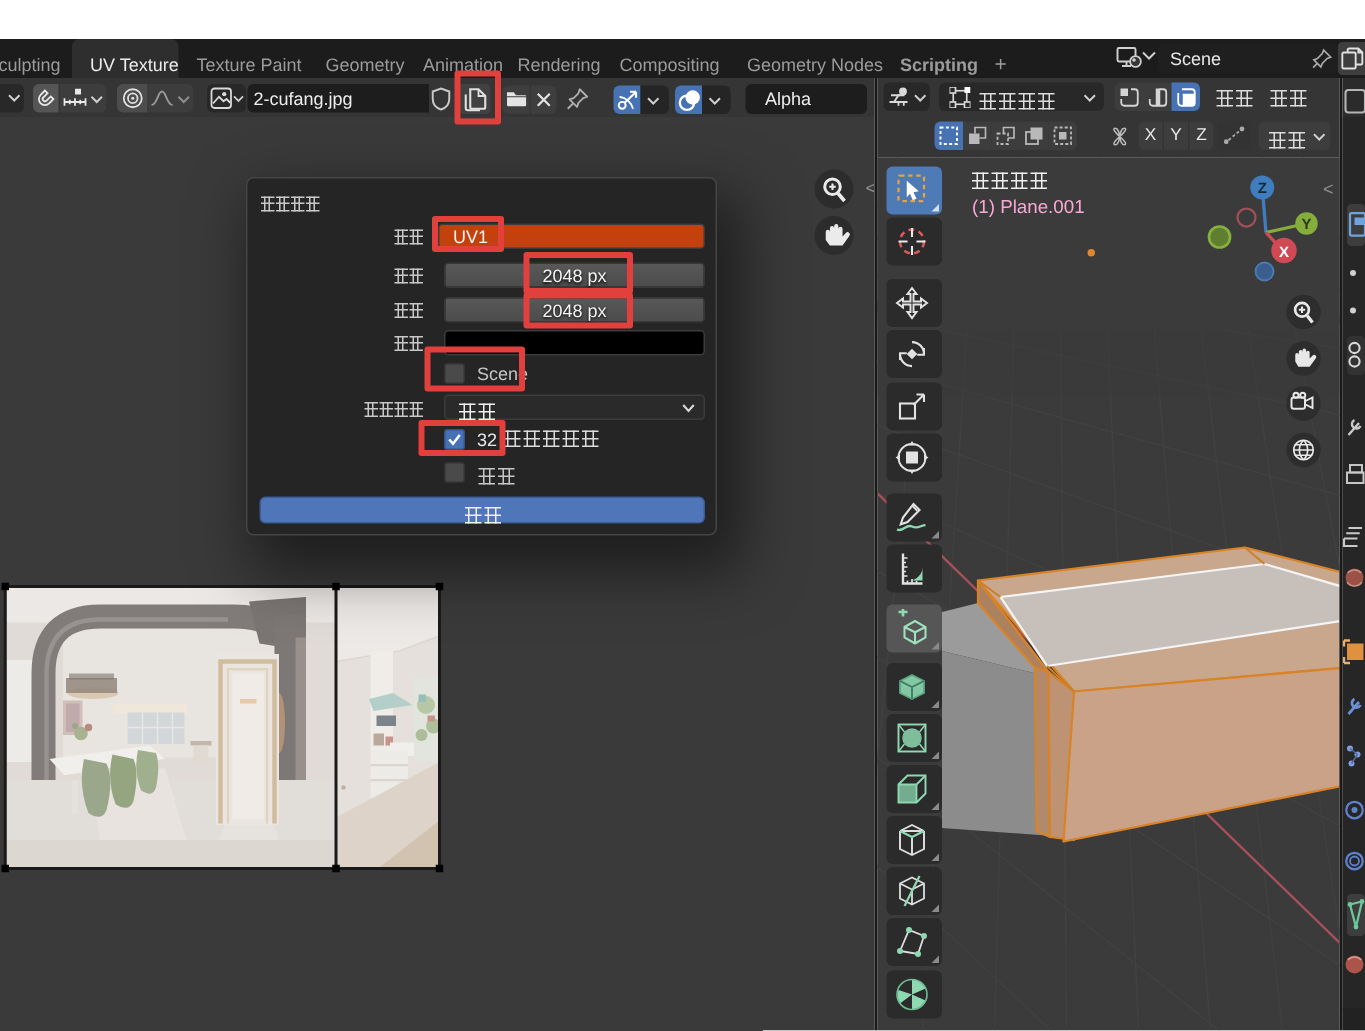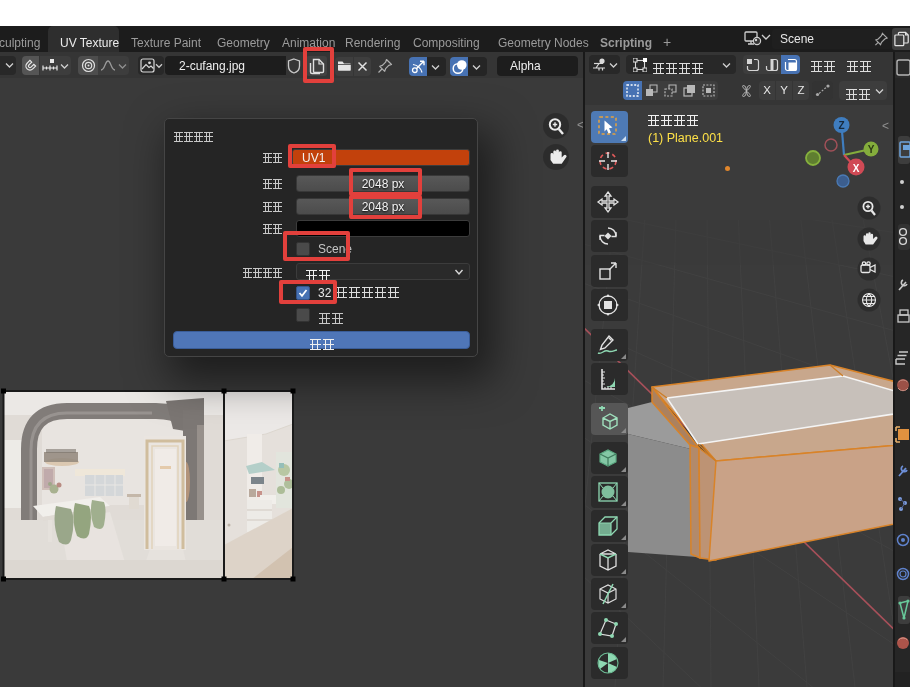--- a/index.html
+++ b/index.html
@@ -108,21 +108,21 @@
       <svg class="abs" style="left:2px;top:2px;" width="15" height="15" viewBox="0 0 15 15">
           <rect x="1" y="1" width="13" height="13" rx="2" stroke="#d9d9d9" stroke-width="1.2" fill="none"></rect>
           <circle cx="9.5" cy="4.8" r="1.4" fill="#d9d9d9"></circle>
           <path d="M2 11 L6 6.5 L9 9.5 L11 8 L13.5 10.5" stroke="#d9d9d9" stroke-width="1.2" fill="none"></path>
         </svg>
       <svg class="abs" style="left:17px;top:7px;" width="8" height="6" viewBox="0 0 9 7">
           <path d="M1 1.5l3.5 3.5L8 1.5" stroke="#cfcfcf" stroke-width="1.4" fill="none"></path>
         </svg>
     </div>
     <div class="abs" style="left:165px;top:4px;width:121px;height:19px;background:#1d1d1d;border-radius:4px 0 0 4px;color:#eeeeee;font-size:12px;">
-      <span class="abs" style="left:14px;top:3px;text-align:center;">2-cufang.jpg</span>
+      <span class="abs" style="left:4px;top:3px;text-align:center;">2-cufang.jpg</span>
     </div>
     <svg class="abs" style="left:287px;top:6px;" width="14" height="16" viewBox="0 0 14 16">
         <path d="M7 1 L12.5 3 V8 C12.5 12 9.5 14.2 7 15 C4.5 14.2 1.5 12 1.5 8 V3 Z" stroke="#c9c9c9" stroke-width="1.3" fill="none"></path>
       </svg>
     <div class="abs" style="left:306px;top:4px;width:21px;height:20px;background:#414141;border-radius:3px;"></div>
     <svg class="abs" style="left:308px;top:5px;" width="18" height="18" viewBox="0 0 18 18">
         <path d="M5.5 2.5 H11 L15.5 7 V14.5 A1 1 0 0 1 14.5 15.5 H6.5 A1 1 0 0 1 5.5 14.5 Z" stroke="#e0e0e0" stroke-width="1.4" fill="none"></path>
         <path d="M11 2.5 V7 H15.5" stroke="#e0e0e0" stroke-width="1.2" fill="none"></path>
         <path d="M2.5 6 V15 A1.5 1.5 0 0 0 4 16.5 H12" stroke="#e0e0e0" stroke-width="1.4" fill="none"></path>
       </svg>
@@ -445,21 +445,21 @@
         <path d="M285 162.5 l5-2.5 v7 l-5-2.5"></path>
         <circle cx="279" cy="158.5" r="1.7"></circle>
           <circle cx="283.5" cy="158.5" r="1.7"></circle>
       </g>
       <g stroke="#e8e8e8" stroke-width="1.1" fill="none">
         <circle cx="284" cy="195" r="6.5"></circle>
         <path d="M277.5 195 h13 M284 188.5 a9 9 0 0 0 0 13 M284 188.5 a9 9 0 0 1 0 13 M278 191.5 h12 M278 198.5 h12"></path>
       </g>
     </svg>
     <div class="abs" style="left:62px;top:9px;color:#e9e9e9;font-size:12px;"><i class="cj cjw"></i><i class="cj cjw"></i><i class="cj cjw"></i><i class="cj cjw"></i></div>
-    <div class="abs" style="left:63px;top:26px;color:#fde047;font-size:12.5px;">(1) Plane.001</div>
+    <div class="abs" style="left:63px;top:26px;color:#f9a8d4;font-size:12.5px;">(1) Plane.001</div>
     <div class="abs" style="left:140px;top:61px;width:5px;height:5px;background:#e0862c;border-radius:50%;"></div>
     <div class="abs" style="left:297px;top:14px;color:#909090;font-size:12px;">&lt;</div>
     <div id="tools">
       <div class="abs tb" style="top:6px;background:#4e7ab5;">
         <svg width="24" height="24" viewBox="0 0 24 24" style="margin:4px 0 0 6px;">
             <rect x="2" y="2" width="17" height="17" rx="1" fill="none" stroke="#e8a33c" stroke-width="1.5" stroke-dasharray="3 2.4"></rect>
             <path d="M7.5 5.5 L15.5 12.5 L12 13.2 L14 17.5 L11.5 18.5 L9.7 14.2 L7.5 16.5 Z" fill="#fff"></path>
           </svg>
         <div class="corner" style="border-bottom-color:#cfe0f2;"></div>
       </div>

